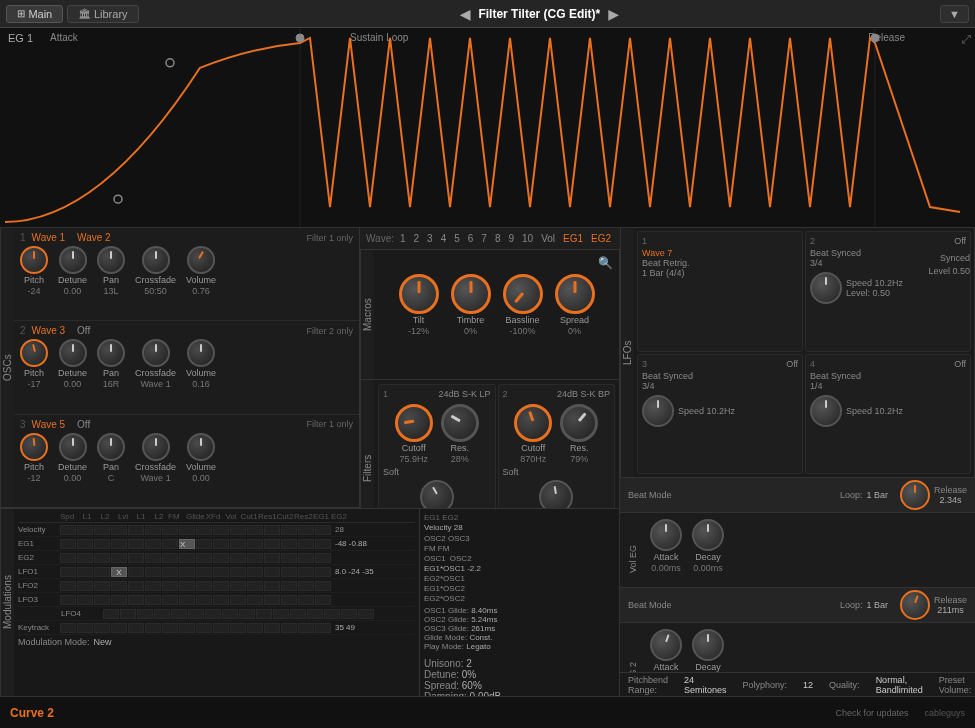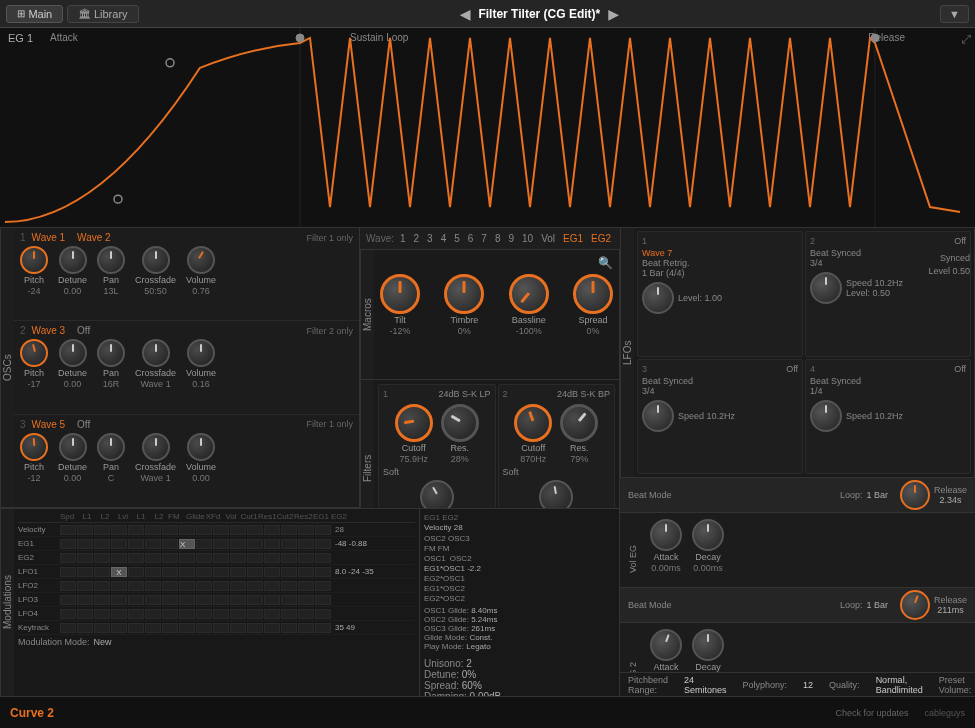--- a/index.html
+++ b/index.html
@@ -306,21 +306,21 @@
     </div>
   </div>
 
   <div style="position:absolute;top:250px;left:360px;width:260px;height:130px;background:#1a1a1a;border-right:1px solid #333;border-bottom:1px solid #333;">
     <div style="display:flex;height:100%;">
       <div style="width:14px;background:#1e1e1e;border-right:1px solid #333;display:flex;align-items:center;justify-content:center;writing-mode:vertical-rl;transform:rotate(180deg);font-size:10px;color:#888;">Macros</div>
       <div style="flex:1;padding:6px;display:flex;flex-direction:column;">
         <div style="display:flex;justify-content:flex-end;margin-bottom:4px;">
           <span style="color:#666;font-size:12px;cursor:pointer;">🔍</span>
         </div>
-        <div style="display:flex;gap:12px;justify-content:space-between;">
+        <div style="display:flex;gap:12px;justify-content:center;">
           <div class="k-group">
             <div style="width:40px;height:40px;border-radius:50%;background:radial-gradient(circle at 35% 35%,#555,#222);border:3px solid #e87020;position:relative;">
               <div style="position:absolute;width:3px;height:12px;background:#e87020;top:4px;left:50%;transform:translateX(-50%);border-radius:1px;"></div>
             </div>
             <div class="k-label">Tilt</div>
             <div class="k-val">-12%</div>
           </div>
           <div class="k-group">
             <div style="width:40px;height:40px;border-radius:50%;background:radial-gradient(circle at 35% 35%,#555,#222);border:3px solid #e87020;position:relative;">
               <div style="position:absolute;width:3px;height:12px;background:#e87020;top:4px;left:50%;transform:translateX(-50%);border-radius:1px;"></div>
@@ -423,28 +423,20 @@
       <div style="width:14px;background:#1e1e1e;border-right:1px solid #333;display:flex;align-items:center;justify-content:center;writing-mode:vertical-rl;transform:rotate(180deg);font-size:10px;color:#888;">LFOs</div>
       <div style="flex:1;display:grid;grid-template-columns:1fr 1fr;gap:2px;padding:3px;">
 
         <div style="background:#1e1e1e;border:1px solid #2a2a2a;border-radius:2px;padding:4px;">
           <div style="display:flex;justify-content:space-between;font-size:9px;color:#666;margin-bottom:2px;">
             <span>1</span>
           </div>
           <div style="font-size:9px;color:#e87020;">Wave 7</div>
           <div style="font-size:9px;color:#888;">Beat Retrig.</div>
           <div style="font-size:9px;color:#888;">1 Bar (4/4)</div>
-          <div style="display:flex;align-items:center;gap:4px;margin-top:4px;">
-            <div style="width:32px;height:32px;border-radius:50%;background:radial-gradient(circle at 35% 35%,#555,#222);border:2px solid #555;position:relative;">
-              <div style="position:absolute;width:2px;height:8px;background:#ccc;top:3px;left:50%;transform:translateX(-50%);border-radius:1px;"></div>
-            </div>
-            <div style="font-size:9px;color:#888;">
-              <div><span>Level:</span> <span>1.00</span></div>
-            </div>
-          </div>
         </div>
 
         <div style="background:#1e1e1e;border:1px solid #2a2a2a;border-radius:2px;padding:4px;">
           <div style="display:flex;justify-content:space-between;font-size:9px;color:#666;margin-bottom:2px;">
             <span>2</span>
             <span style="color:#888;">Off</span>
           </div>
           <div style="font-size:9px;color:#888;">Beat Synced</div>
           <div style="font-size:9px;color:#888;">3/4</div>
           <div style="display:flex;align-items:center;gap:4px;margin-top:4px;">
@@ -735,21 +727,21 @@
           <div style="width:16px;height:10px;background:#222;border:1px solid #2a2a2a;"></div>
           <div style="width:16px;height:10px;background:#222;border:1px solid #2a2a2a;"></div>
           <div style="width:16px;height:10px;background:#222;border:1px solid #2a2a2a;"></div>
           <div style="width:16px;height:10px;background:#222;border:1px solid #2a2a2a;"></div>
           <div style="width:16px;height:10px;background:#222;border:1px solid #2a2a2a;"></div>
           <div style="width:16px;height:10px;background:#222;border:1px solid #2a2a2a;"></div>
         </div>
       </div>
 
       <div style="display:flex;align-items:center;font-size:8px;height:14px;border-bottom:1px solid #1e1e1e;">
-        <div style="width:42px;color:#888;">LFO4</div>
+        <div style="width:42px;color:#888;margin-left:43px;">LFO4</div>
         <div style="display:flex;gap:1px;">
           <div style="width:16px;height:10px;background:#222;border:1px solid #2a2a2a;"></div>
           <div style="width:16px;height:10px;background:#222;border:1px solid #2a2a2a;"></div>
           <div style="width:16px;height:10px;background:#222;border:1px solid #2a2a2a;"></div>
           <div style="width:16px;height:10px;background:#222;border:1px solid #2a2a2a;"></div>
           <div style="width:16px;height:10px;background:#222;border:1px solid #2a2a2a;"></div>
           <div style="width:16px;height:10px;background:#222;border:1px solid #2a2a2a;"></div>
           <div style="width:16px;height:10px;background:#222;border:1px solid #2a2a2a;"></div>
           <div style="width:16px;height:10px;background:#222;border:1px solid #2a2a2a;"></div>
           <div style="width:16px;height:10px;background:#222;border:1px solid #2a2a2a;"></div>

